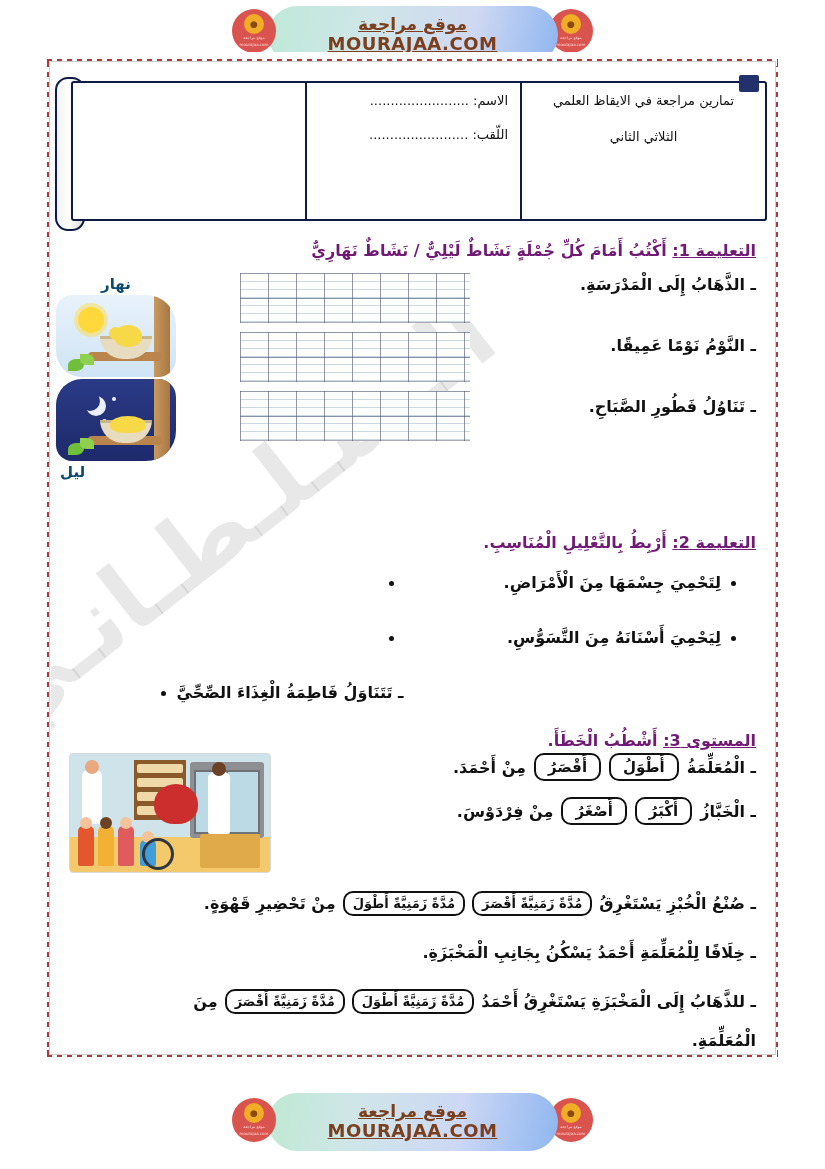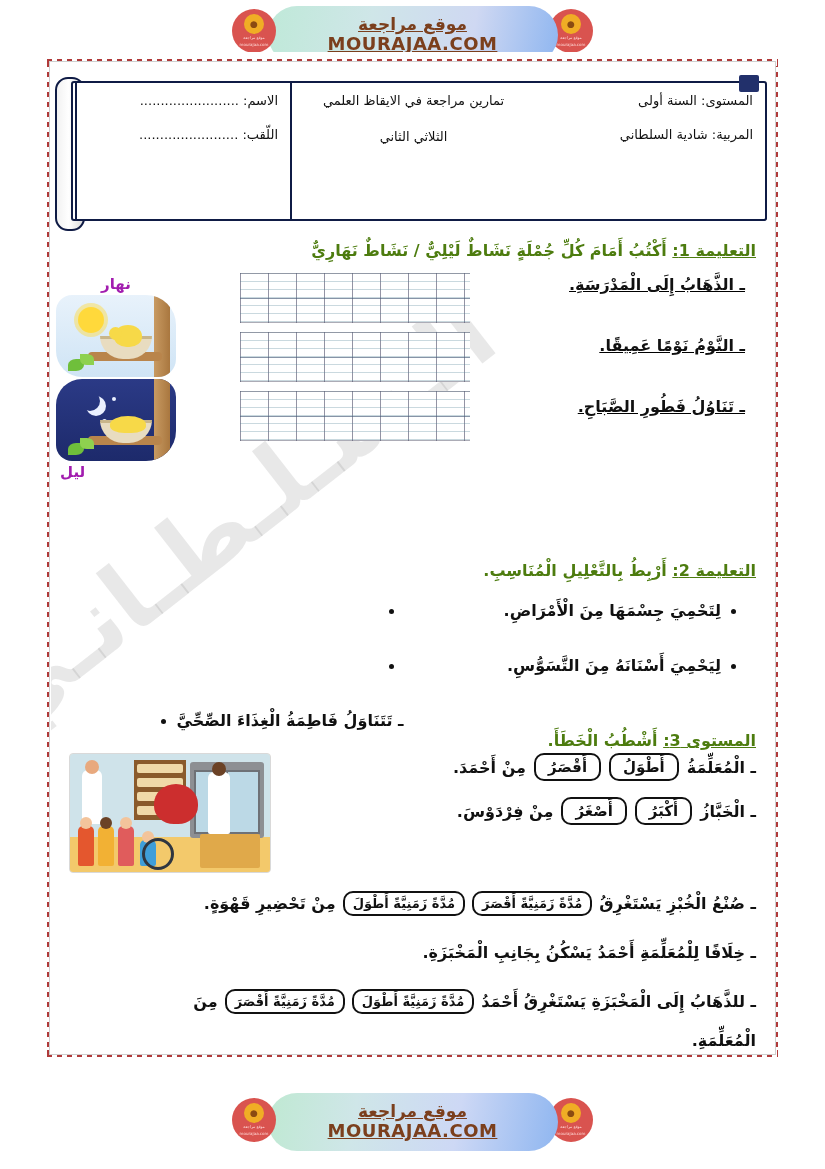--- a/index.html
+++ b/index.html
@@ -83,47 +83,47 @@
     background:linear-gradient(90deg,#f2f2f2,#ffffff 45%,#dadada);
     border:2px solid #0f1b45;border-radius:13px;
   }
   .corner-tab{
     position:absolute;right:6px;top:-8px;width:20px;height:17px;
     background:#22306b;border-radius:2px;
   }
   
   .content{position:absolute;left:0;right:0;top:168px;bottom:0;}
   .ins{
-    font-size:16px;font-weight:bold;color:#4d7c0f;text-align:right;
+    font-size:16px;font-weight:bold;color:#701a75;text-align:right;
     direction:rtl;
   }
   .ins u{text-decoration:underline;}
   .ex-line{font-size:16px;font-weight:bold;color:#111;direction:rtl;}
   
   .ex1{position:absolute;top:10px;left:0;right:0;height:210px;}
   .ex1-title{position:absolute;right:18px;top:0;}
   .ex1-body{position:absolute;top:34px;right:0;left:0;height:180px;}
-  .ex1-sents{position:absolute;right:29px;top:0;width:280px;text-decoration:underline;}
+  .ex1-sents{position:absolute;right:18px;top:0;width:280px;}
   .ex1-sents div{margin-bottom:42px;text-align:right;}
   .grids{position:absolute;right:304px;top:-2px;width:230px;}
   .grid{
     height:48px;margin-bottom:9px;position:relative;background:#fff;
     background-image:
       repeating-linear-gradient(0deg,rgba(80,130,150,.30) 0 1px,transparent 1px 8px),
       repeating-linear-gradient(90deg,rgba(60,60,90,.55) 0 1px,transparent 1px 28px);
     border-top:1px solid rgba(90,90,110,.5);
     border-bottom:1px solid rgba(90,90,110,.5);
   }
   .grid::after{
     content:"";position:absolute;left:0;right:0;top:50%;height:1px;
     background:rgba(70,90,120,.65);
   }
   .daynight{position:absolute;right:588px;top:0;width:140px;}
   .dn-label{
-    font-size:15px;font-weight:bold;color:#a21caf;text-align:center;
+    font-size:15px;font-weight:bold;color:#0c4a6e;text-align:center;
   }
   .dn-label.night{text-align:left;padding-left:14px;}
   .dn-img{width:120px;height:82px;margin:2px auto;position:relative;}
   .dn-card{
     position:absolute;inset:0;border-radius:16px 30px 18px 26px;overflow:hidden;
   }
   .dn-day .dn-card{background:linear-gradient(180deg,#e8f2fb,#cfe4f5);}
   .dn-night .dn-card{background:linear-gradient(180deg,#2b3a86,#1d2a6b);border-radius:26px 18px 30px 16px;}
   .sun{position:absolute;left:22px;top:12px;width:26px;height:26px;border-radius:50%;background:#ffd93b;box-shadow:0 0 0 4px rgba(255,217,59,.45);}
   .moon{position:absolute;left:24px;top:12px;width:20px;height:20px;border-radius:50%;
@@ -131,21 +131,21 @@
   .star{position:absolute;background:#eaf0ff;border-radius:50%;}
   .trunk{position:absolute;right:6px;top:0;bottom:0;width:16px;background:linear-gradient(90deg,#c89a62,#a9773f);}
   .branch{position:absolute;right:14px;bottom:16px;width:74px;height:9px;background:#b9854c;border-radius:4px;}
   .nest{position:absolute;right:24px;bottom:18px;width:52px;height:20px;background:#e8dcc0;border-radius:0 0 26px 26px;border-top:3px solid #c9b68a;}
   .chick{position:absolute;right:34px;bottom:30px;width:28px;height:22px;background:#f7d948;border-radius:50% 50% 45% 45%;}
   .chick::after{content:"";position:absolute;left:-5px;top:2px;width:13px;height:13px;border-radius:50%;background:#f7d948;}
   .chick-sleep{position:absolute;right:30px;bottom:28px;width:36px;height:17px;background:#f7d948;border-radius:50% 50% 40% 40%;}
   .leaf{position:absolute;left:12px;bottom:6px;width:16px;height:12px;background:#6fbf3b;border-radius:50% 0 50% 0;}
   .leaf2{position:absolute;left:24px;bottom:12px;width:14px;height:11px;background:#8ed14f;border-radius:0 50% 0 50%;}
   
-  .ex2{position:absolute;top:302px;left:0;right:0;height:190px;margin-top:28px;}
+  .ex2{position:absolute;top:302px;left:0;right:0;height:190px;}
   .ex2-title{position:absolute;right:18px;top:0;}
   .ex2-cols{position:absolute;top:40px;left:10px;right:18px;display:flex;}
   .ex2-col{flex:1;}
   .ex2-col.right{text-align:right;}
   .ex2-col.left{text-align:right;padding-right:10px;}
   .ex2-item{margin-bottom:36px;white-space:nowrap;}
   .dot{display:inline-block;width:5px;height:5px;border-radius:50%;background:#111;vertical-align:middle;margin:0 10px;}
   
   .ex3{position:absolute;top:500px;left:0;right:0;bottom:0;}
   .ex3-title{position:absolute;right:18px;top:0;}
@@ -212,24 +212,20 @@
 
   <div class="paper">
 
     <div class="watermark">الـسـلـطـانـي</div>
 
     <div class="hdr-wrap">
       <div class="hdr-shadow"></div>
       <div class="scroll-curl"></div>
       <div class="hdr-table">
         <div class="corner-tab"></div>
-        <div class="hdr-cell c3">
-          <div class="hdr-line">المستوى: السنة أولى</div>
-          <div class="hdr-line">المربية: شادية السلطاني</div>
-        </div>
         <div class="hdr-cell c2">
           <div class="hdr-line">تمارين مراجعة في الايقاظ العلمي</div>
           <div class="hdr-line">الثلاثي الثاني</div>
         </div>
         <div class="hdr-cell c1">
           <div class="hdr-line">الاسم: ........................</div>
           <div class="hdr-line">اللّقب: ........................</div>
         </div>
       </div>
     </div>

